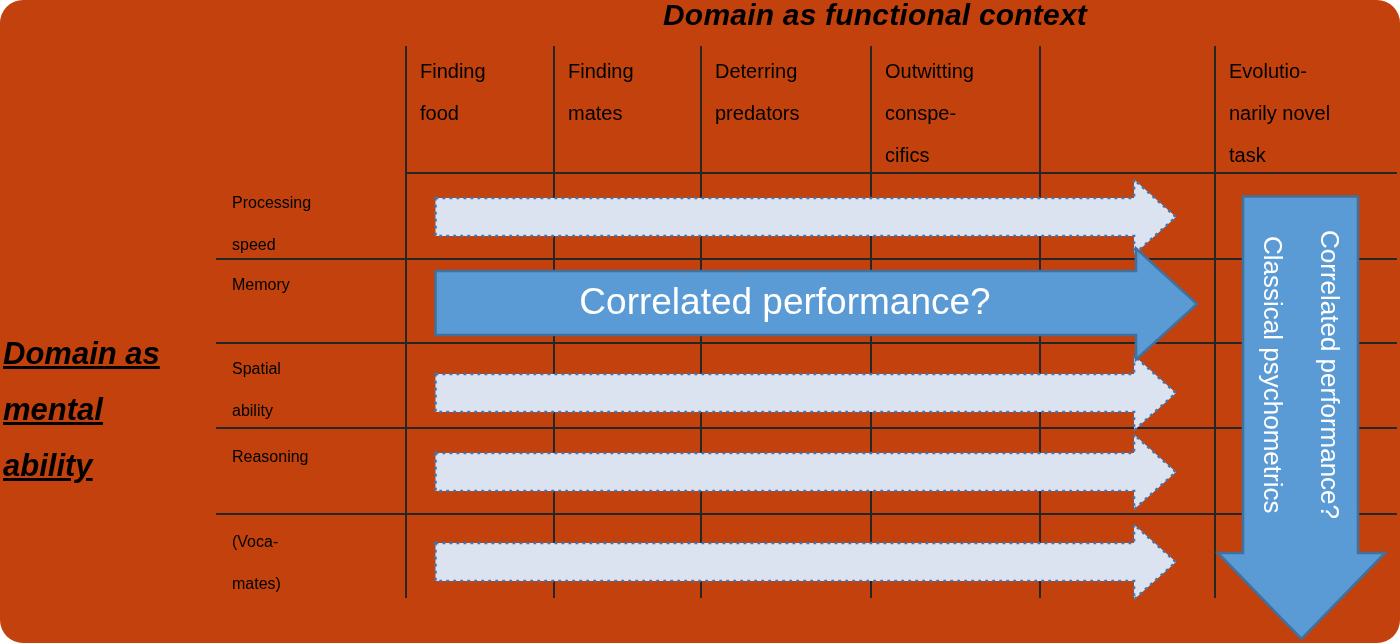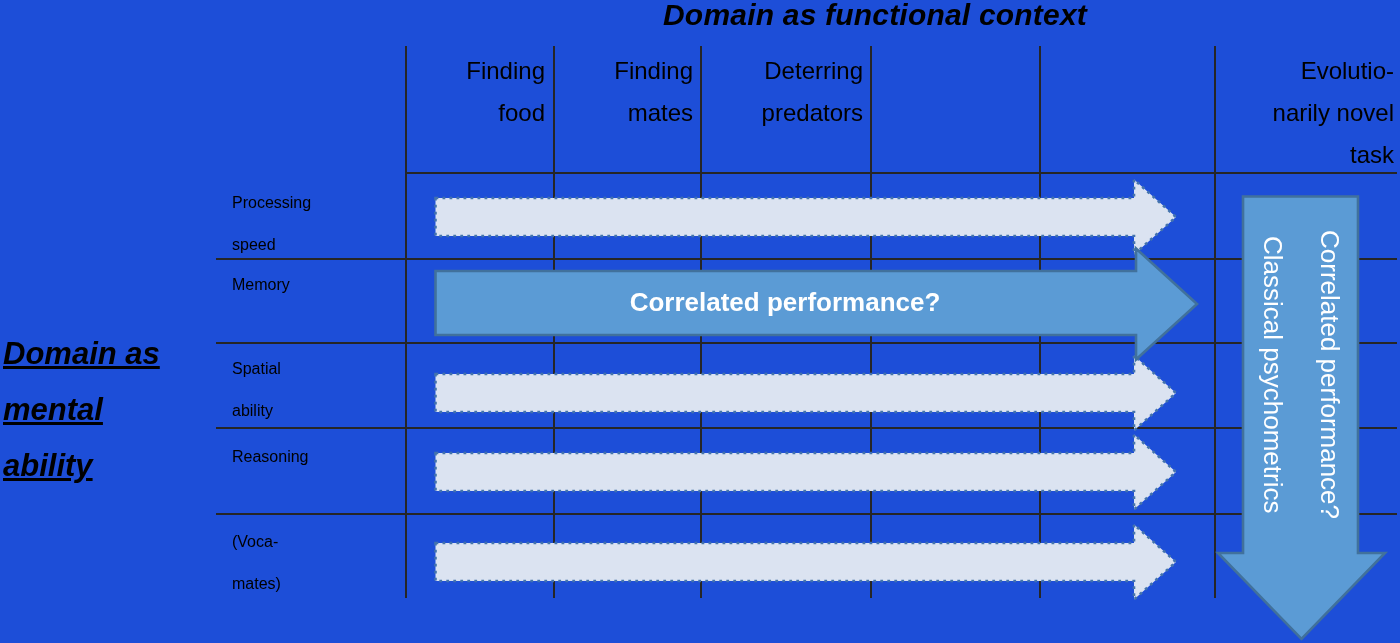--- a/index.html
+++ b/index.html
@@ -1,47 +1,47 @@
 <!DOCTYPE html>
 <html style="--arrow-solid-fill: #5B9BD5; --arrow-solid-border: #41719C; --arrow-dotted-fill: #DBE3F1; --arrow-dotted-border: #4373AD; --grid-line: #262626; --text: #000000; --arrow-text: #FFFFFF;"><head>
 <meta charset="utf-8">
 <style>
   html, body { margin: 0; padding: 0; background: #ffffff; }
   #stage {
     position: relative;
     width: 1400px;
     height: 643px;
-    background: #1d4ed8;
+    background: #c2410c;
     font-family: "Liberation Sans", sans-serif;
     color: var(--text, #000000);
     overflow: hidden;
+    border-radius: 23px;
   }
   .abs { position: absolute; }
 
   #title {
     left: 600px; top: -2px; width: 550px;
     text-align: center;
     font-size: 30px; font-weight: bold; font-style: italic;
     letter-spacing: 0.2px;
     z-index: 4;
   }
   #left-label {
     left: 3px; top: 326px; width: 210px;
     font-size: 31px; font-weight: bold; font-style: italic;
     line-height: 56px;
     white-space: pre-line;
     z-index: 4;
     text-decoration: underline;
   }
   .col-head {
     top: 50px;
-    font-size: 24px; line-height: 42px;
+    font-size: 20px; line-height: 42px;
     white-space: pre-line;
     z-index: 4;
-    text-align: right;
   }
   .row-head {
     left: 232px; width: 175px;
     font-size: 16px; line-height: 42px;
     white-space: pre-line;
     z-index: 4;
   }
   .vline {
     width: 2px; top: 46px; height: 552px;
     background: var(--grid-line, #262626);
@@ -62,24 +62,23 @@
   }
   .solid-arrow-shape {
     fill: var(--arrow-solid-fill, #5B9BD5);
     stroke: var(--arrow-solid-border, #41719C);
     stroke-width: 2.6;
     stroke-linejoin: miter;
   }
   #solid-arrow-label {
     left: 434px; top: 269px; width: 702px; height: 66px;
     display: flex; align-items: center; justify-content: center;
-    font-size: 26px;
+    font-size: 37px;
     color: var(--arrow-text, #ffffff);
     z-index: 3;
-    font-weight: bold;
   }
   #vertical-arrow-label {
     left: 1243px; top: 203px; width: 115px; height: 344px;
     writing-mode: vertical-rl;
     text-align: center;
     font-size: 26px; line-height: 57px;
     white-space: pre-line;
     color: var(--arrow-text, #ffffff);
     z-index: 3;
   }
@@ -93,20 +92,23 @@
   <div id="left-label" class="abs">Domain as
 mental
 ability</div>
 
   <div class="abs col-head" style="left:420px; width:125px">Finding
 food</div>
   <div class="abs col-head" style="left:568px; width:125px">Finding
 mates</div>
   <div class="abs col-head" style="left:715px; width:148px">Deterring
 predators</div>
+  <div class="abs col-head" style="left:885px; width:148px">Outwitting
+conspe-
+cifics</div>
   <div class="abs col-head" style="left:1229px; width:165px">Evolutio-
 narily novel
 task</div>
 
   <div class="abs row-head" style="top:182px">Processing
 speed</div>
   <div class="abs row-head" style="top:264px">Memory</div>
   <div class="abs row-head" style="top:348px">Spatial
 ability</div>
   <div class="abs row-head" style="top:436px">Reasoning</div>

